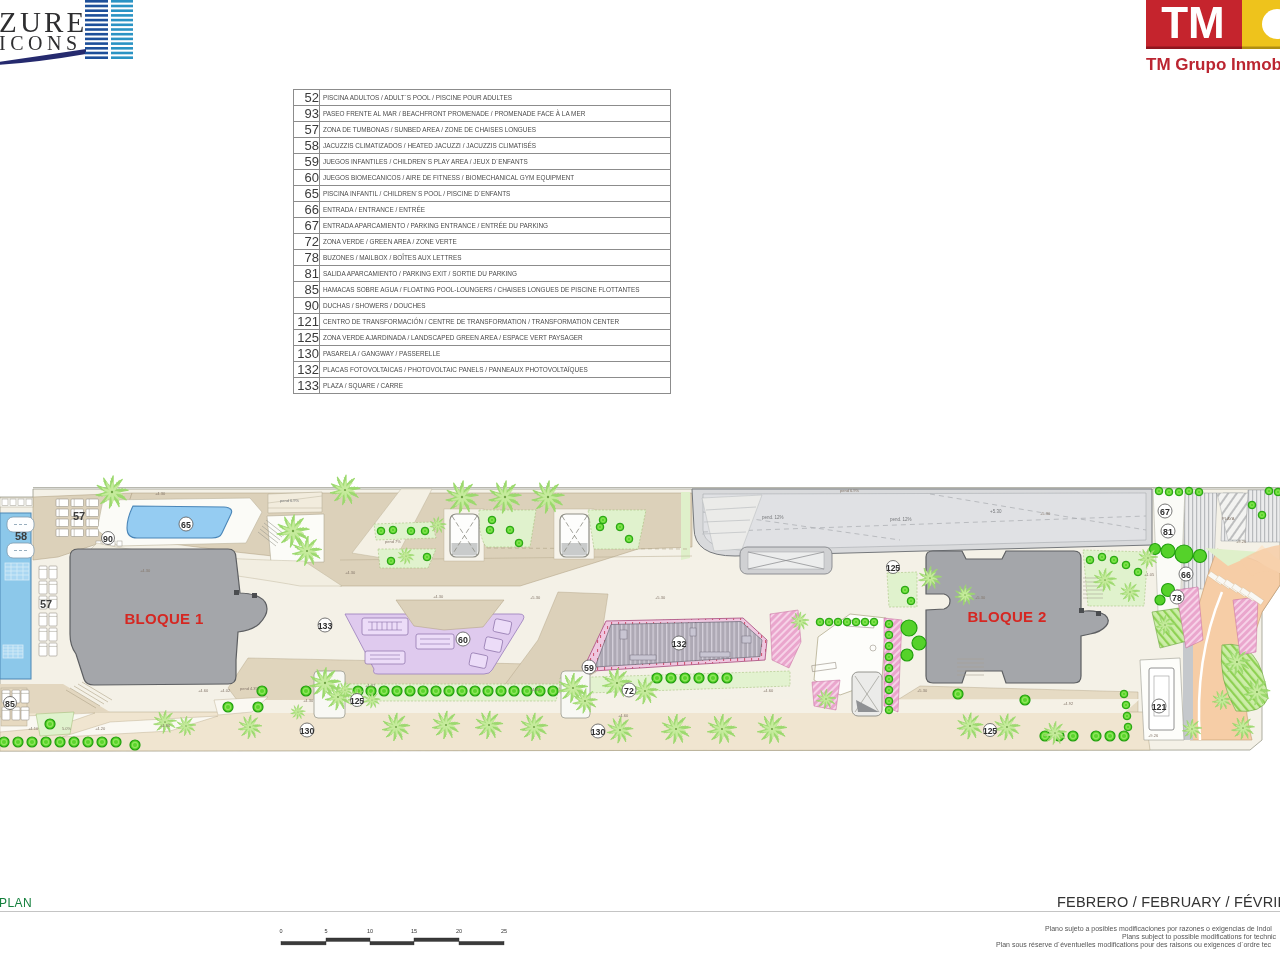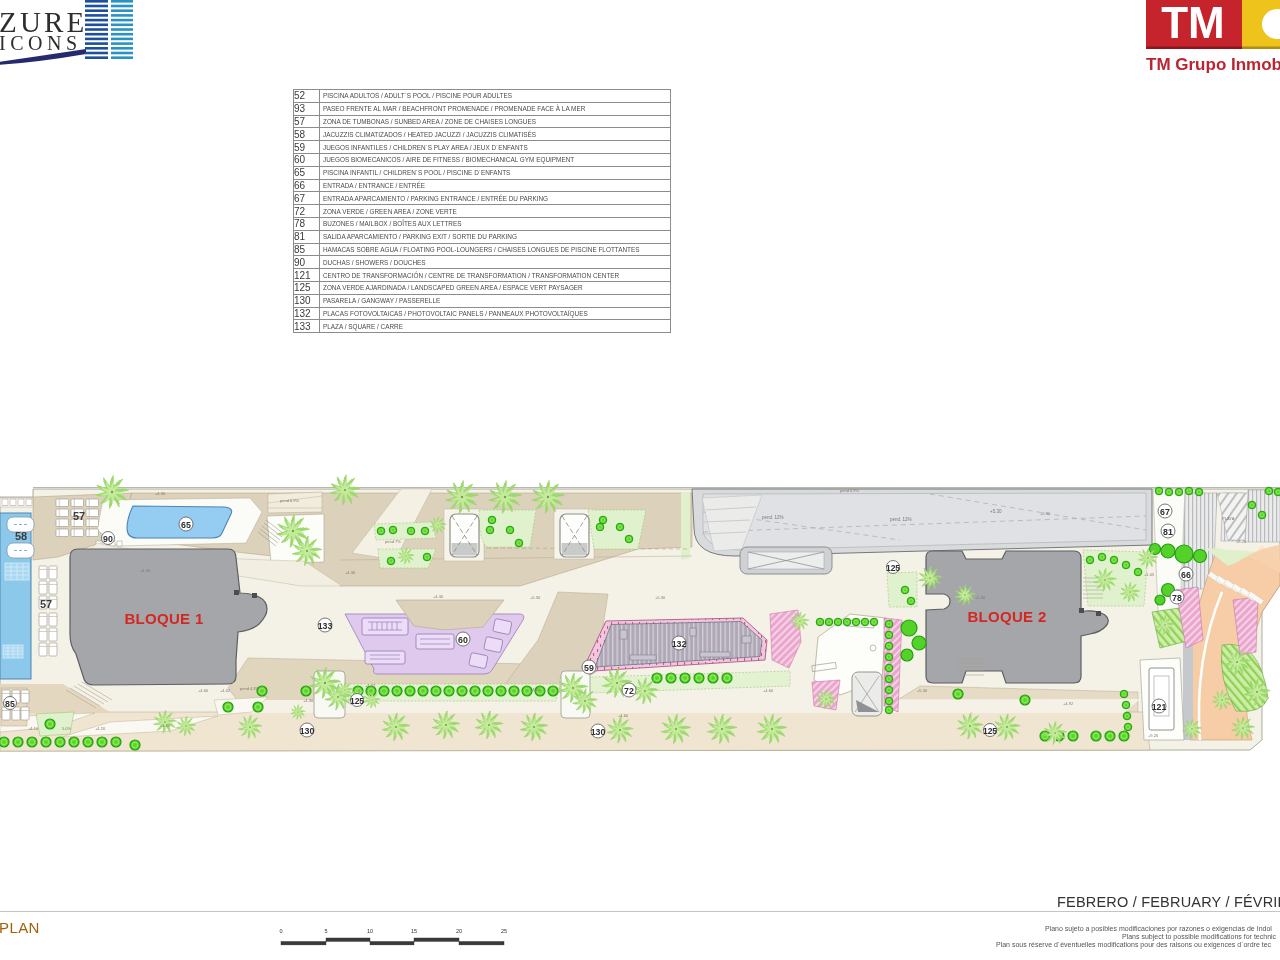--- a/index.html
+++ b/index.html
@@ -2,21 +2,21 @@
 <html><head>
 <meta charset="utf-8">
 <style>
   html,body{margin:0;padding:0;width:1280px;height:960px;overflow:hidden;background:#fff;
     font-family:"Liberation Sans",sans-serif;}
   #page{position:relative;width:1280px;height:960px;overflow:hidden;background:#fff;}
   .abs{position:absolute;}
   table.legend{border-collapse:collapse;table-layout:fixed;}
   table.legend td{border:0.7px solid #8c8c8c;font-size:6.4px;color:#4a4a4a;
     padding:0 0 0 3px;white-space:nowrap;overflow:hidden;height:11.8px;}
-  table.legend td.n{text-align:left;font-size:10px;padding:0;color:#3a3a3a;}
+  table.legend td.n{text-align:right;font-size:13px;padding:0;color:#3a3a3a;}
 </style>
 </head>
 <body>
 <div id="page">
 
 <div class="abs" style="left:293px;top:89px;">
 <table class="legend" style="width:377px;">
 <colgroup>
           <col style="width:26px">
           <col style="width:351px">
@@ -771,21 +771,21 @@
   <text x="220" y="692">+4.02</text>
   <text x="240" y="690">pend 4.3%</text>
   <text x="385" y="543">pend 7%</text>
   <text x="840" y="492">pend 6.9%</text>
   <text x="1222" y="520">PLAYA</text>
   <text x="1236" y="543">+9.26</text>
   <text x="1148" y="737">+9.26</text>
 </g>
 </svg>
 
-<div class="abs" style="left:-1px;top:919px;font-size:15px;color:#a16207;letter-spacing:0.4px;">PLAN</div>
+<div class="abs" style="left:-1px;top:896px;font-size:12px;color:#15803d;letter-spacing:0.4px;">PLAN</div>
 
 <div class="abs" style="left:1057px;top:893.5px;font-size:14.5px;color:#333;letter-spacing:0.2px;white-space:nowrap;">FEBRERO / FEBRUARY / FÉVRIER</div>
 
 <div class="abs" style="left:0;top:911px;width:1280px;height:1.2px;background:#c4c4c4;"></div>
 
 <svg class="abs" style="left:270px;top:920px;" width="250" height="30" viewBox="0 0 250 30">
   <g font-size="5.5" fill="#333" text-anchor="middle" font-family="Liberation Sans,sans-serif">
     <text x="11" y="13">0</text>
         <text x="56" y="13">5</text>
         <text x="100" y="13">10</text>

